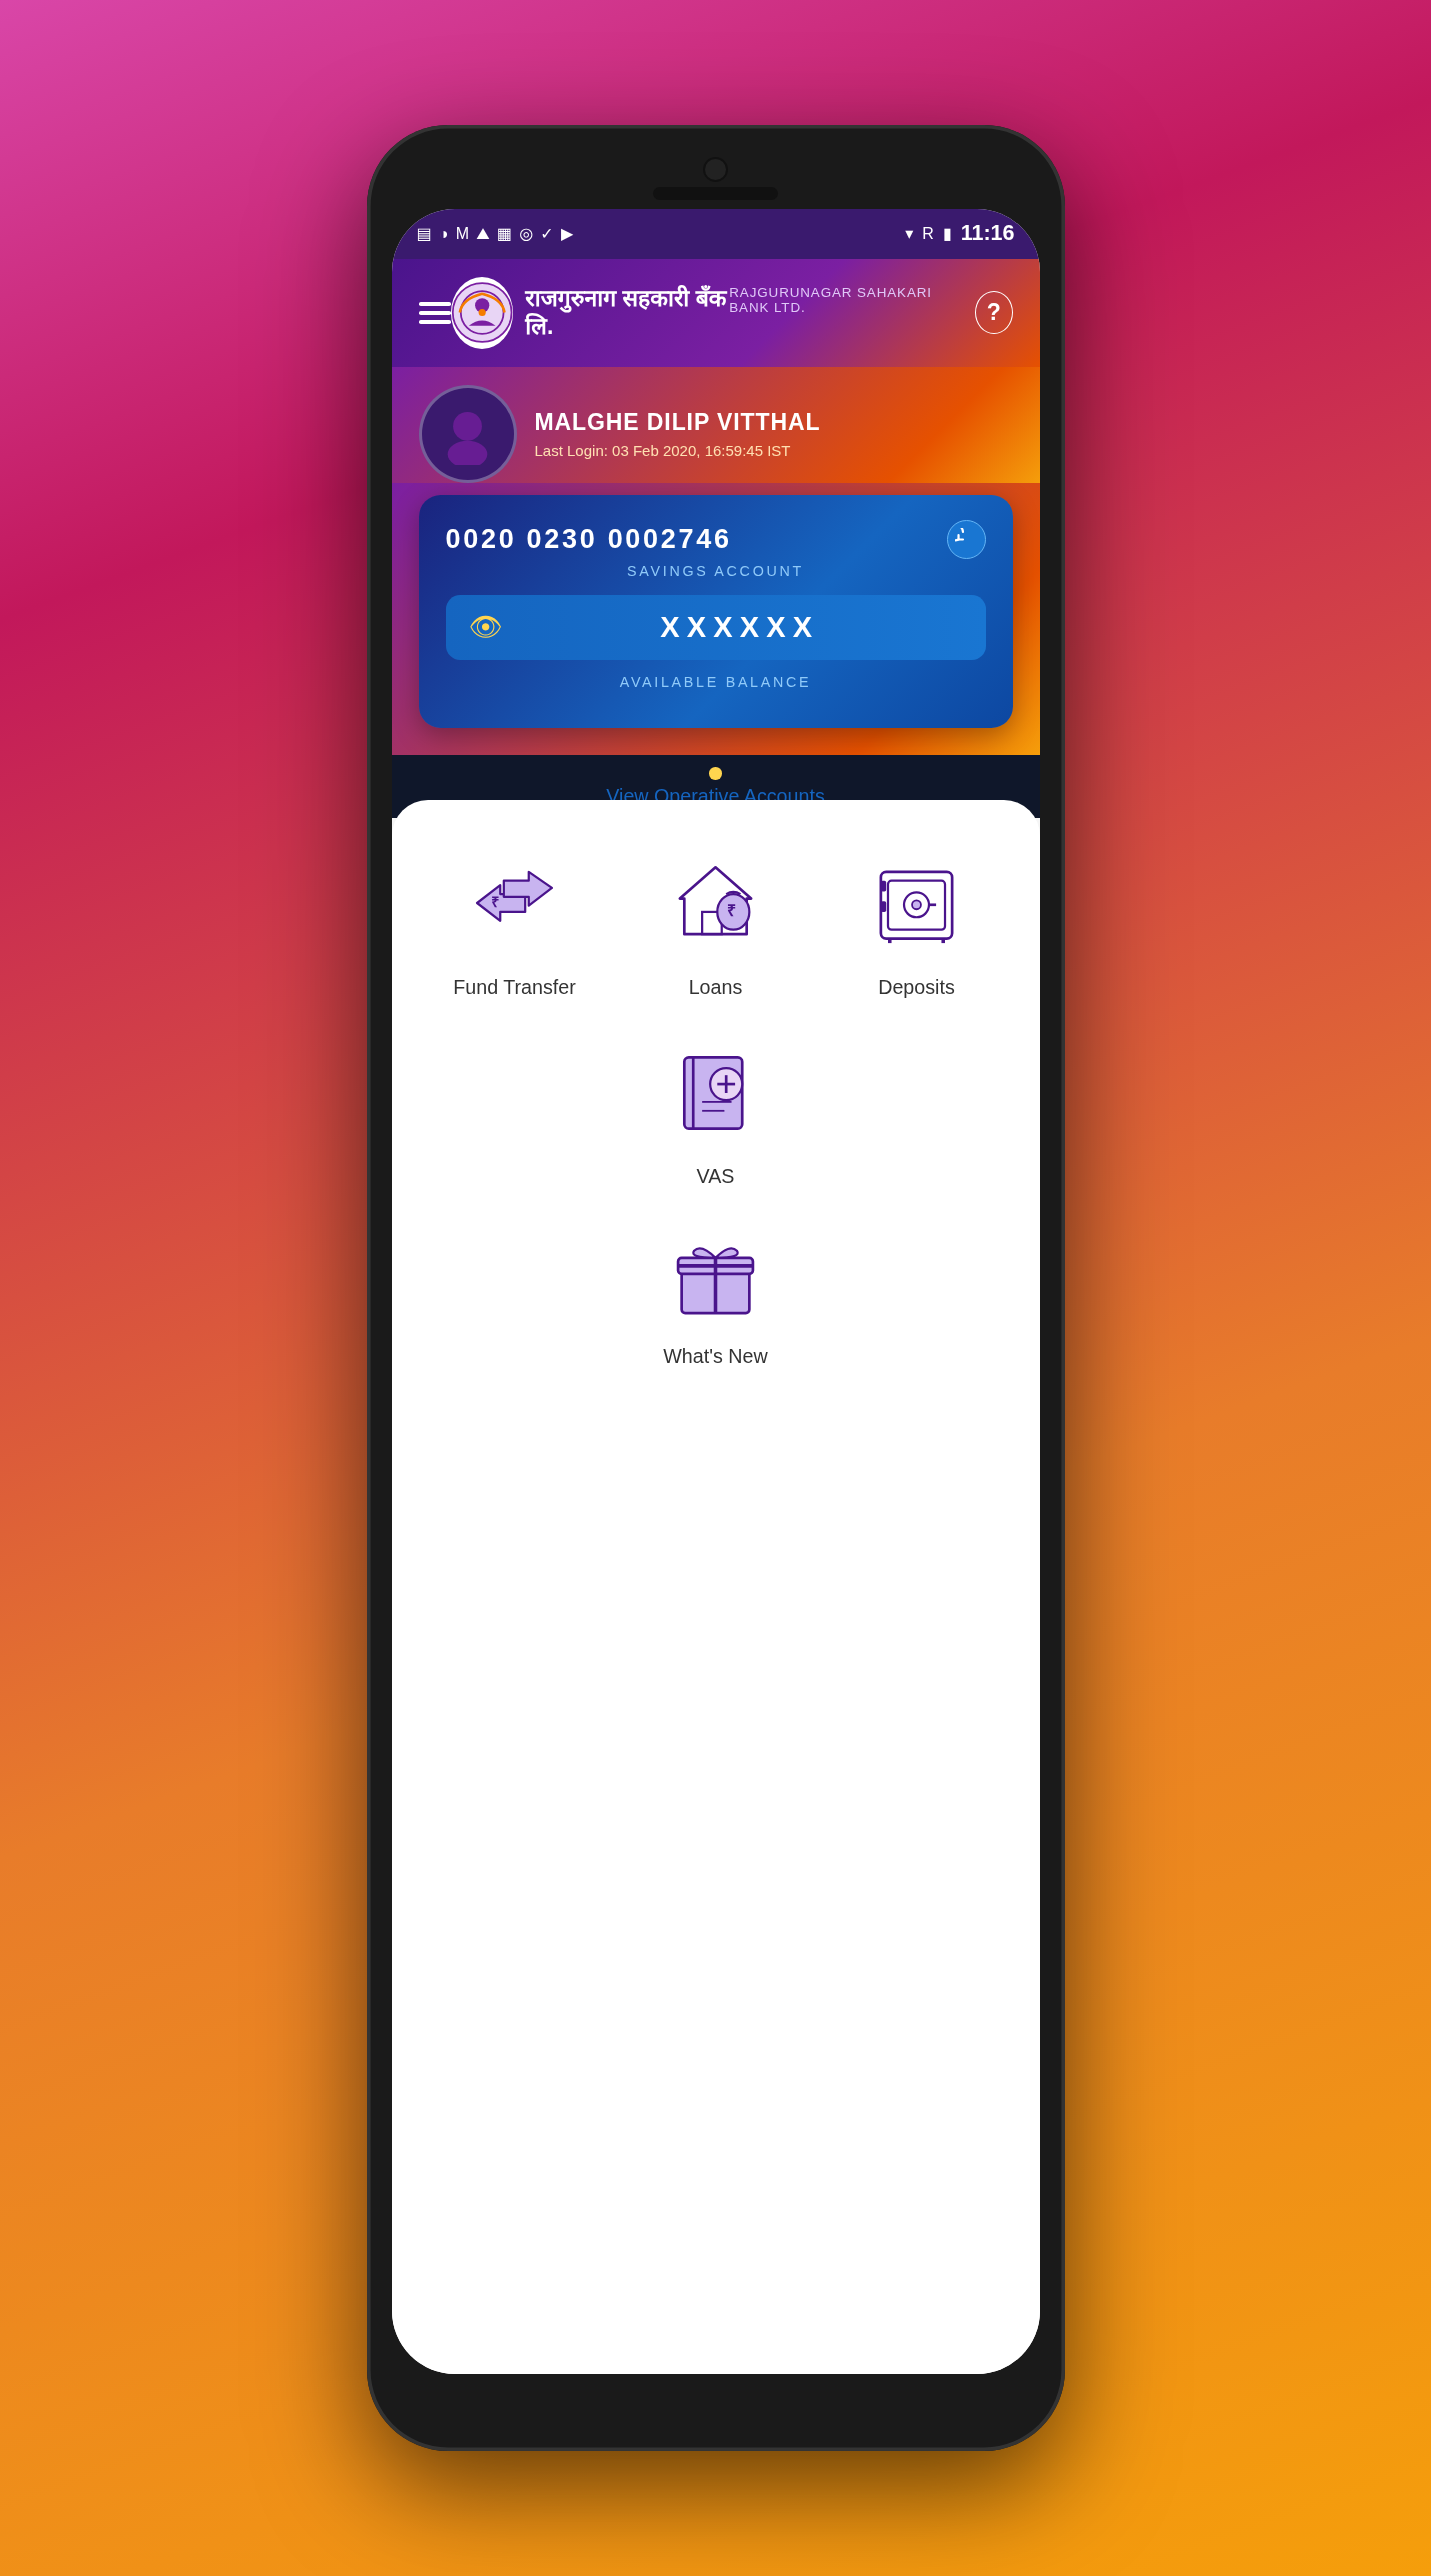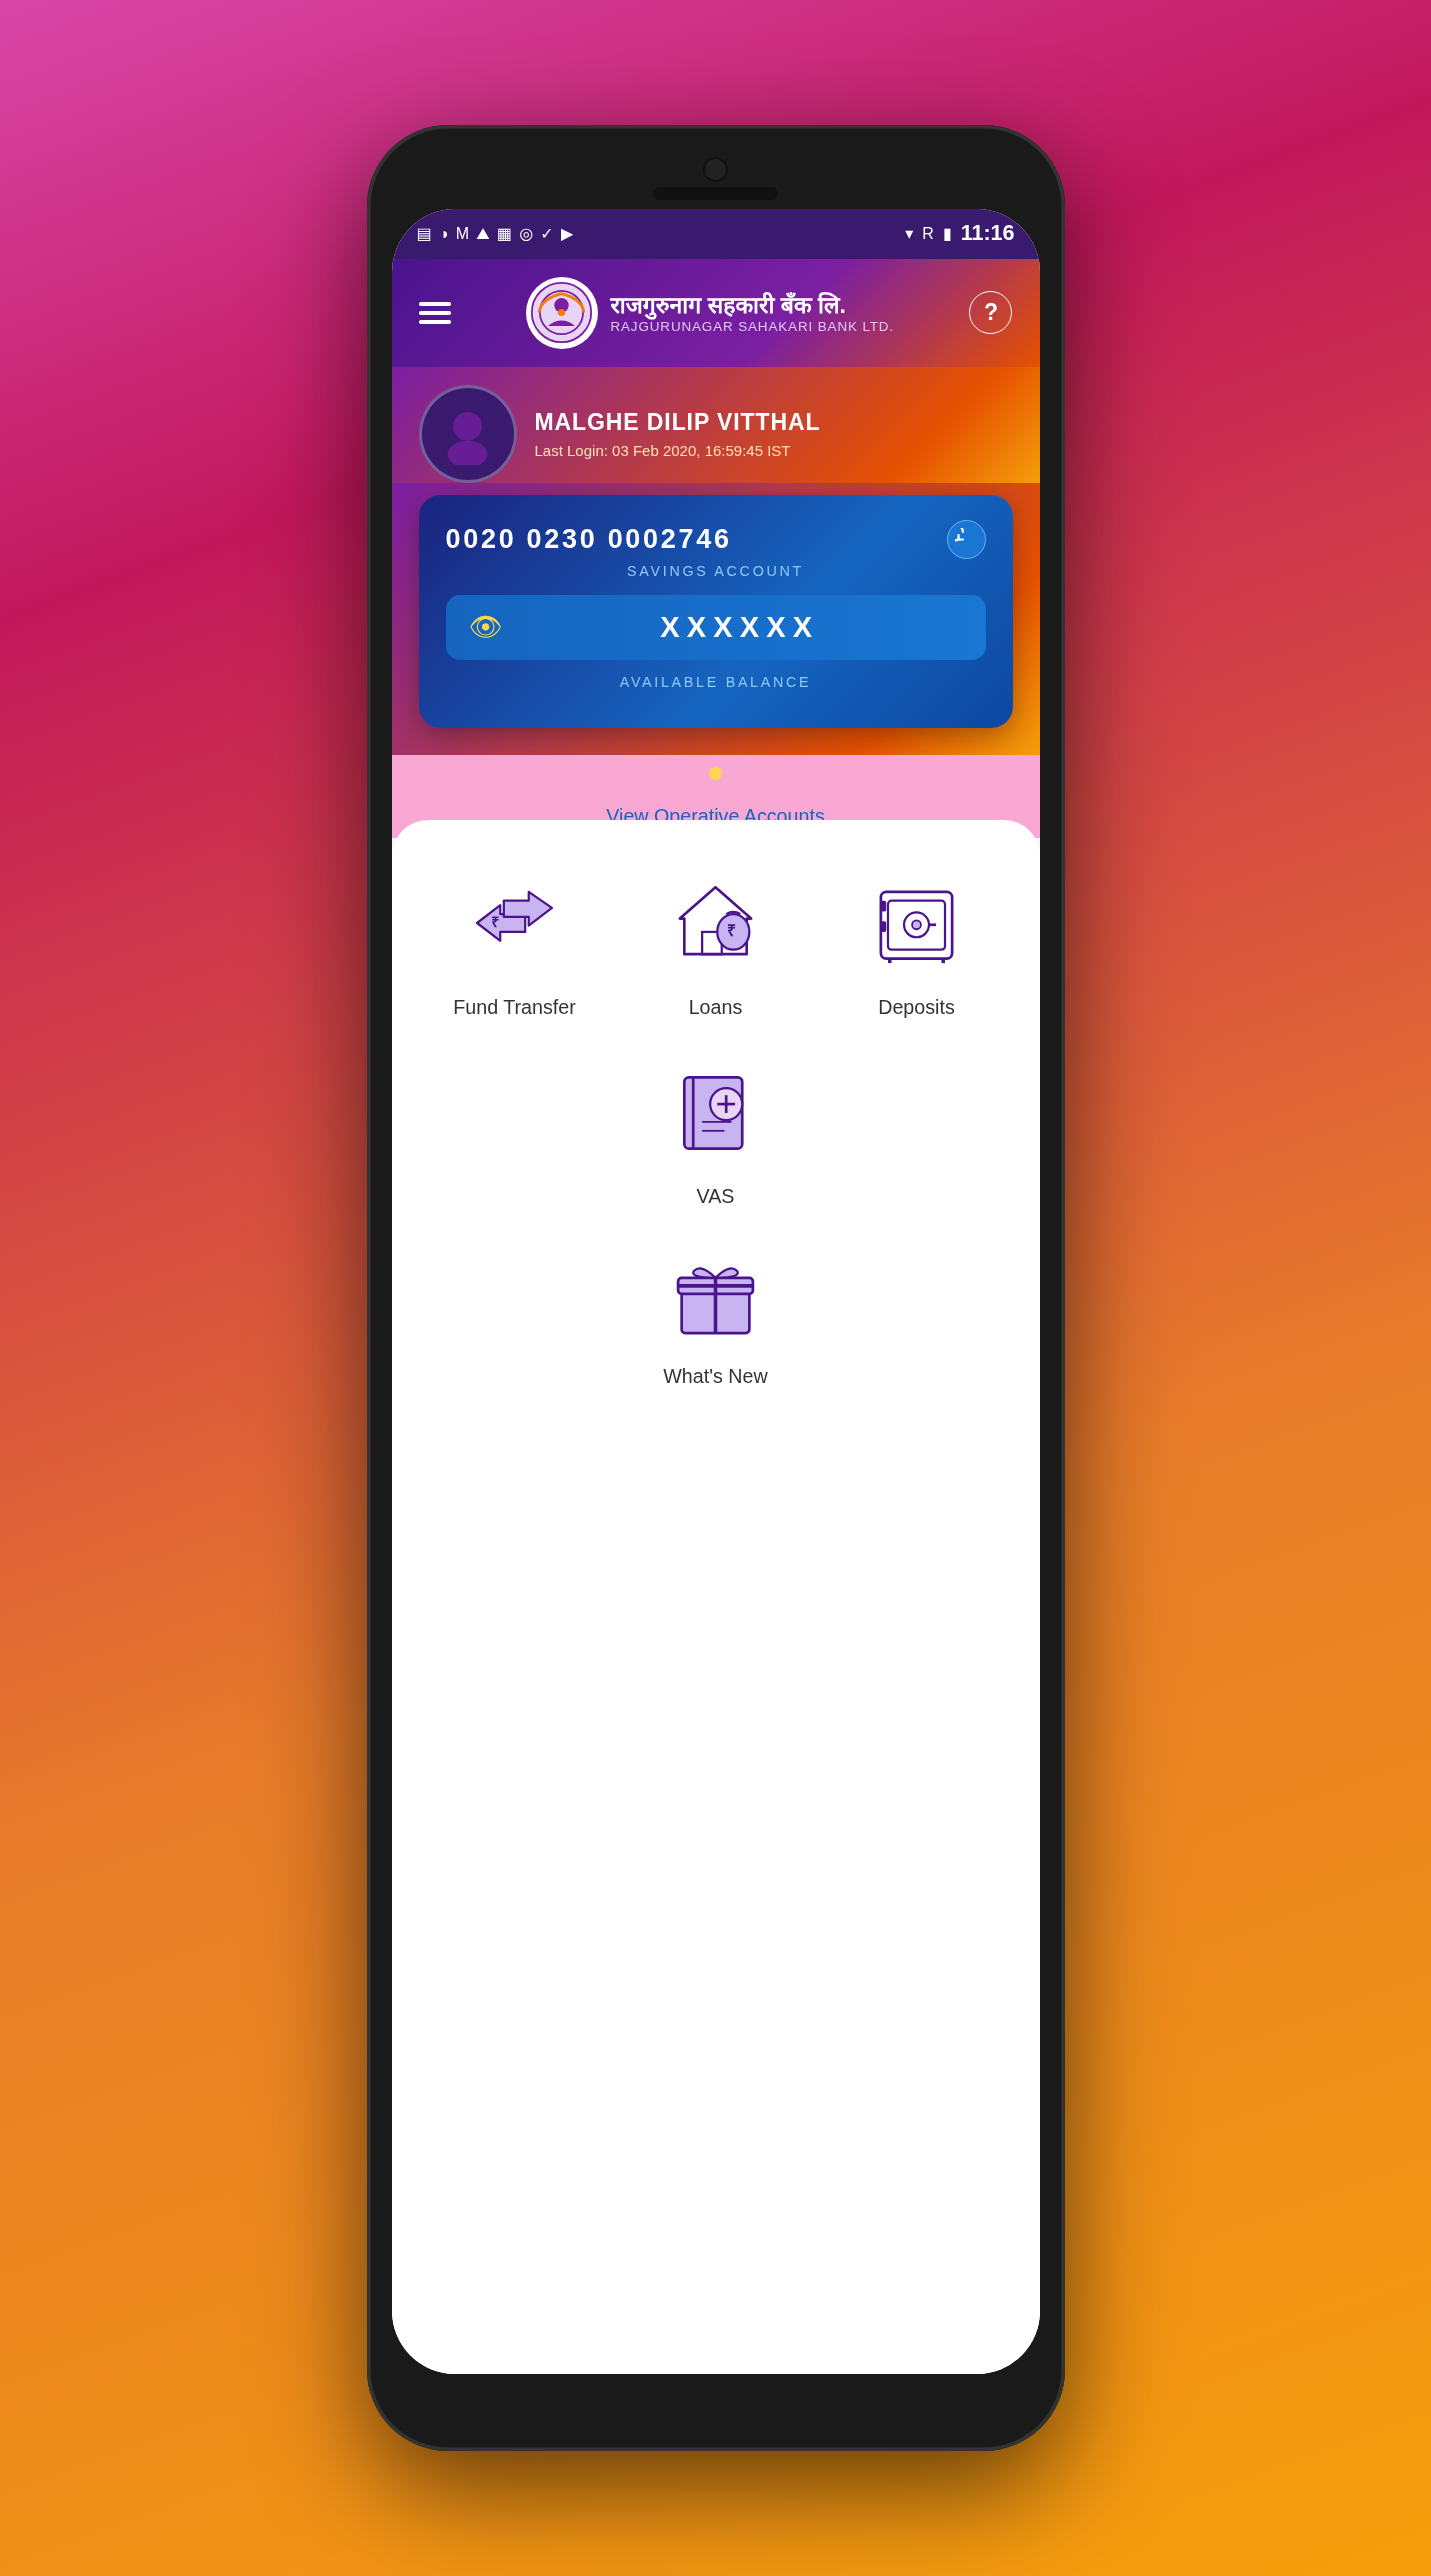--- a/index.html
+++ b/index.html
@@ -131,21 +131,20 @@
       align-items: center;
       justify-content: center;
       overflow: hidden;
     }
     .bank-logo svg {
       width: 63px;
       height: 63px;
     }
     .bank-name-area {
       display: flex;
-      flex-direction: column;
     }
     .bank-name-hindi {
       color: white;
       font-size: 23px;
       font-weight: 700;
       line-height: 1.2;
     }
     .bank-name-english {
       color: #e0c8f8;
       font-size: 13.4px;
@@ -282,26 +281,26 @@
       color: white;
       font-size: 18px;
       font-weight: 600;
       padding: 12.5px 9px;
       text-align: center;
       cursor: pointer;
     }
 
     
     .pagination-section {
-      background: #f9a8d4;
+      background: #0f172a;
       display: flex;
       flex-direction: column;
       align-items: center;
       padding: 12.5px 0 10.7px 0;
-      gap: 25px;
+      gap: 5px;
     }
     .dots-row {
       display: flex;
       gap: 9px;
     }
     .dot {
       width: 12.5px;
       height: 12.5px;
       border-radius: 50%;
       background: rgba(255,255,255,0.5);

